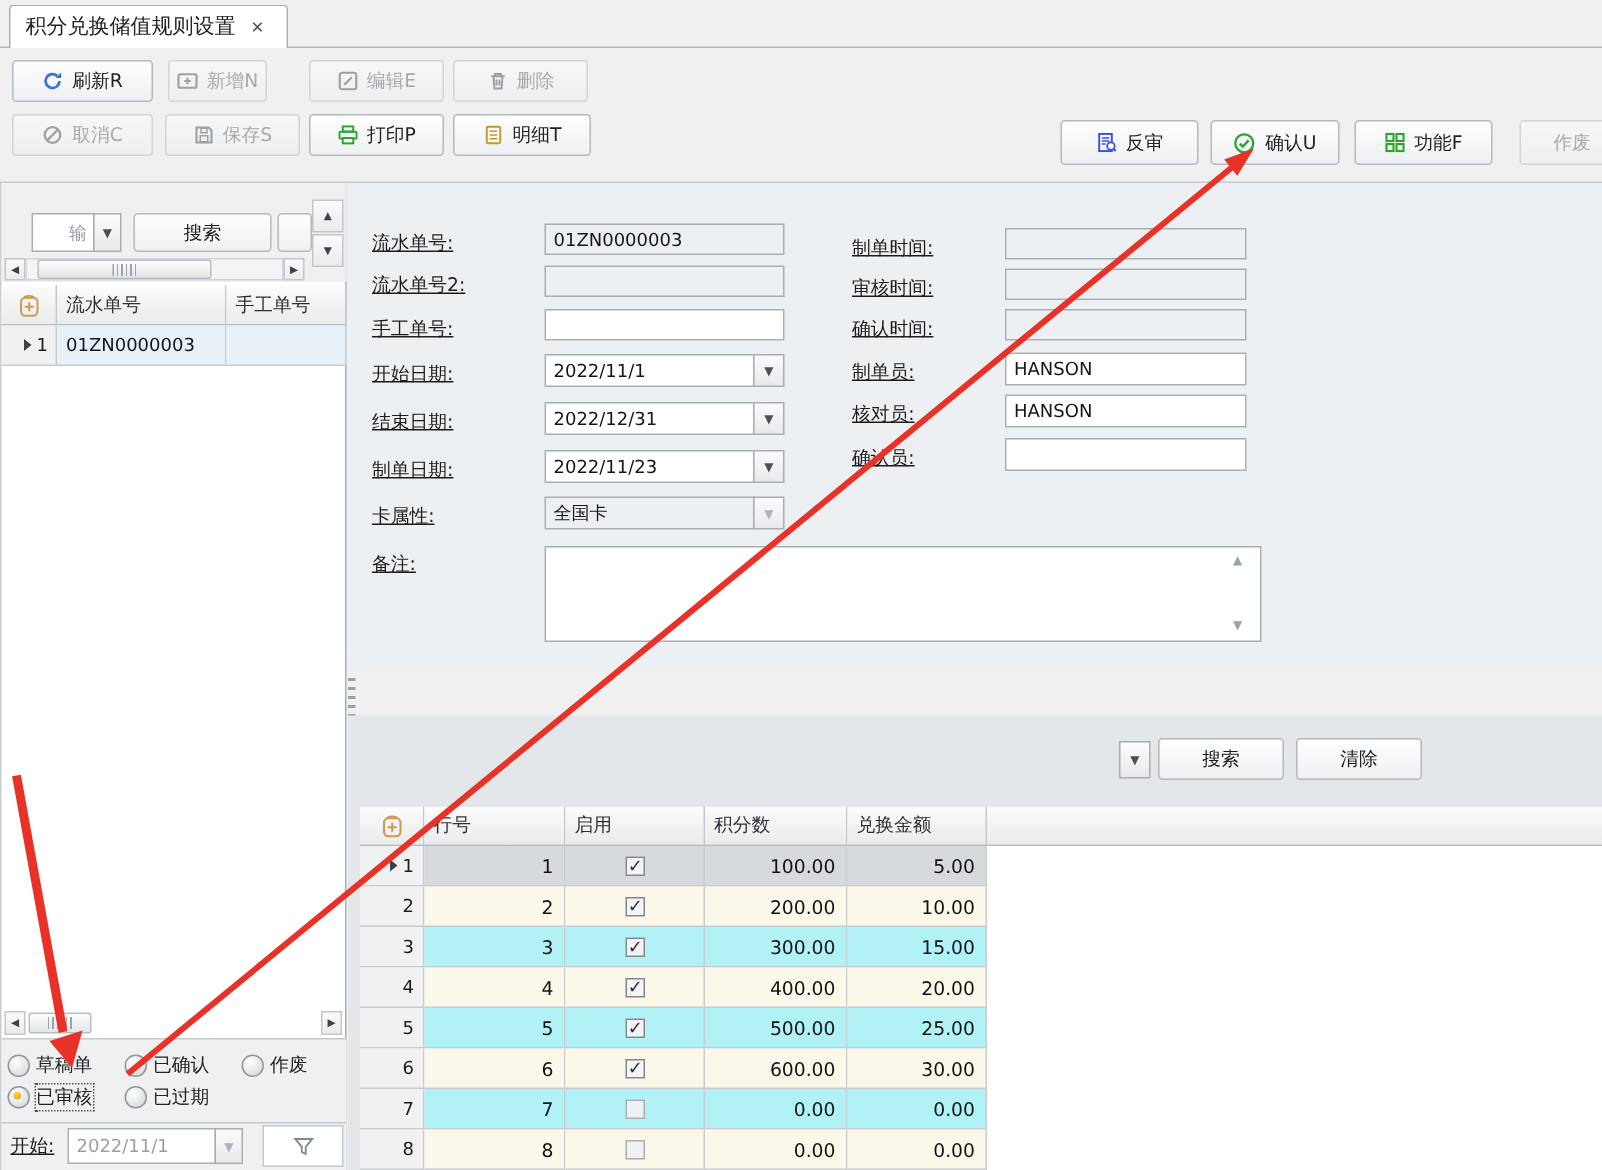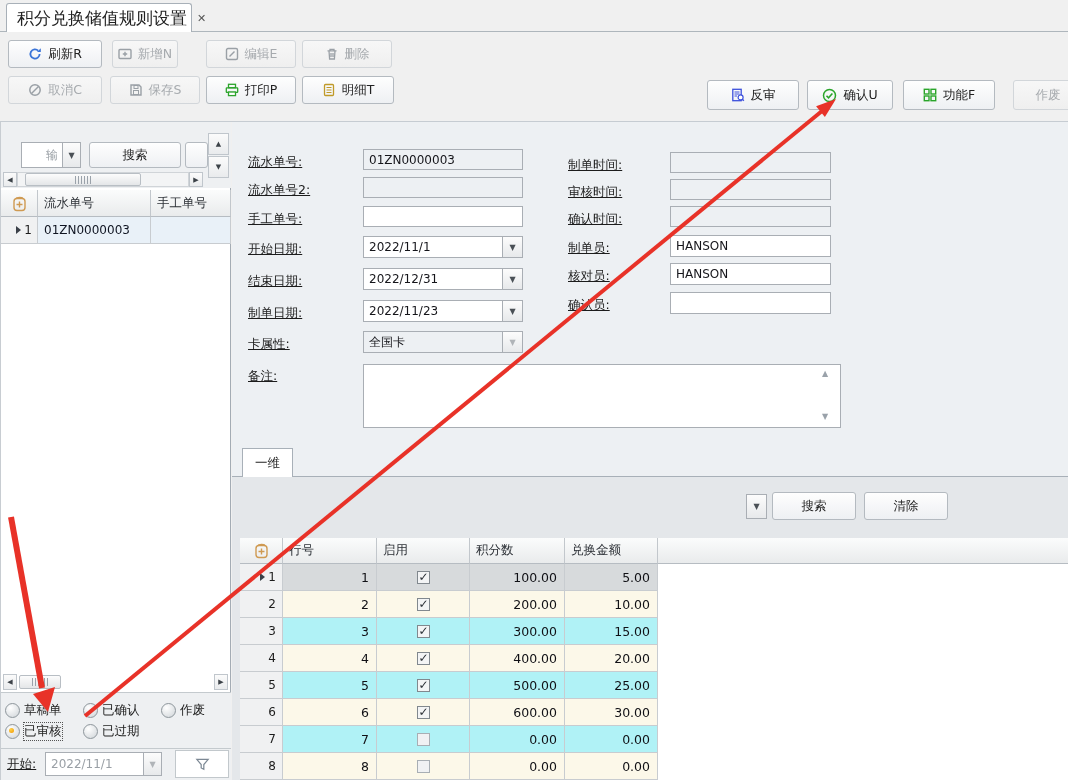--- a/index.html
+++ b/index.html
@@ -3,21 +3,21 @@
 <meta charset="utf-8">
 <style>
   html,body{margin:0;padding:0;background:#d8d8d8;}
   .screen{position:relative;width:1068px;height:780px;overflow:hidden;background:#f0f0f0;
           font-family:"DejaVu Sans","Liberation Sans",sans-serif;font-size:12px;color:#1c1c1c;}
   .abs{position:absolute;box-sizing:border-box;}
   
   .tabbar{left:0;top:0;width:1068px;height:32px;background:#f0f0f0;border-bottom:1px solid #aeb6bc;}
   .doc-tab{left:6px;top:3px;width:186px;height:29px;background:#fff;border:1px solid #a8b0b8;border-bottom:none;
            border-radius:3px 3px 0 0;display:flex;align-items:center;padding:0 10px;gap:10px;z-index:2;}
-  .doc-tab .t{font-size:17px;color:#222;white-space:nowrap;}
+  .doc-tab .t{font-size:14px;color:#222;white-space:nowrap;}
   .doc-tab .x{color:#555;font-weight:bold;font-size:11px;cursor:default;}
   
   .toolbar{left:0;top:32px;width:1068px;height:90px;background:#f0f0f0;border-bottom:1px solid #c6ccd2;}
   .btn{display:flex;align-items:center;justify-content:center;gap:6px;border:1px solid #b4bac0;border-radius:3px;
        background:linear-gradient(#fefefe,#eef0f3);color:#222;font-size:12.5px;cursor:default;}
   .btn.disabled{color:#a6aaae;border-color:#d2d6da;background:linear-gradient(#f7f7f7,#efefef);}
   .ic{display:inline-flex;align-items:center;}
   
   .fi{position:absolute;border:1px solid #a9aeb4;background:#fff;font:12px "DejaVu Sans","Liberation Sans",sans-serif;
       padding:0 5px;color:#15151a;box-sizing:border-box;outline:none;}
@@ -329,25 +329,20 @@
   <div class="lbl" style="left:568px;top:211px">确认时间:</div>
   <input class="fi ro" style="left: 670px; top: 206px; width: 161px; height: 21px;" readonly="" value="">
   <div class="lbl" style="left:568px;top:240px">制单员:</div>
   <input class="fi" style="left: 670px; top: 235px; width: 161px; height: 22px;" readonly="" value="HANSON">
   <div class="lbl" style="left:568px;top:268px">核对员:</div>
   <input class="fi" style="left: 670px; top: 263px; width: 161px; height: 22px;" readonly="" value="HANSON">
   <div class="lbl" style="left:568px;top:297px">确认员:</div>
   <input class="fi" style="left: 670px; top: 292px; width: 161px; height: 22px;" readonly="" value="">
 
   <div class="splitdots" style="left:232px;top:452px"></div>
-  <div class="abs tabstrip">
-    <div class="abs sec-tab">
-      <span>一维</span>
-    </div>
-  </div>
   <div class="abs detailarea"></div>
 
   <div class="dd" style="left:746px;top:494px;width:21px;height:25px">▼</div>
   <div class="abs sbtn" style="left:772px;top:492px;width:84px;height:28px">
     <span>搜索</span>
   </div>
   <div class="abs sbtn" style="left:864px;top:492px;width:84px;height:28px">
     <span>清除</span>
   </div>
 

